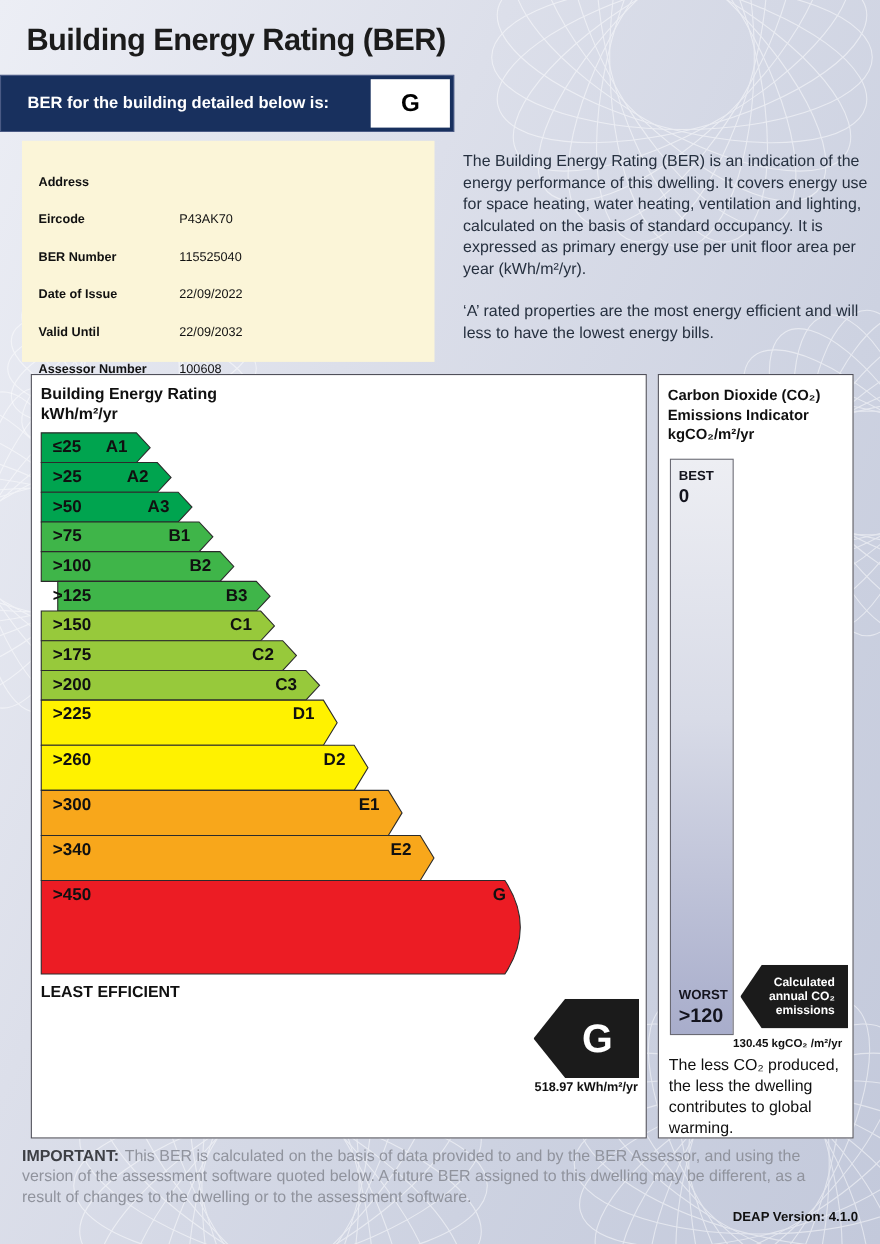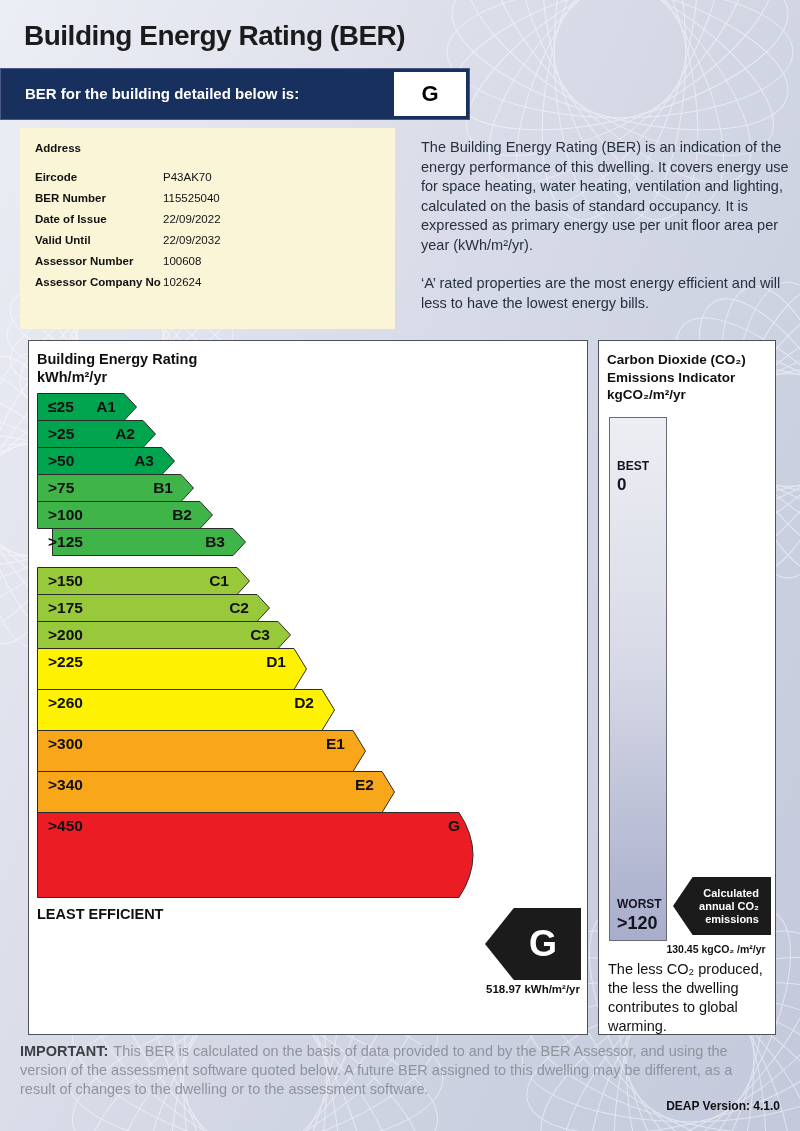--- a/index.html
+++ b/index.html
@@ -4,26 +4,26 @@
 <style>
   html,body{margin:0;padding:0;}
   .page{
     position:relative;width:800px;height:1131px;overflow:hidden;
     font-family:"Liberation Sans",sans-serif;color:#111;
     background:linear-gradient(115deg,#ECEEF5 0%,#DCDFEA 35%,#CDD2E1 70%,#C3C9DB 100%);
   }
   .bg{position:absolute;inset:0;pointer-events:none;}
   .bg svg{position:absolute;opacity:.5;}
   h1{position:absolute;left:24px;top:20px;margin:0;font-size:28px;letter-spacing:-.5px;color:#1b1b1b;}
-  .banner{position:absolute;left:0;top:68px;width:470px;height:52px;background:#18305E;box-shadow:0 0 0 1px #4a5a85 inset;}
+  .banner{position:absolute;left:0;top:68px;width:413px;height:52px;background:#18305E;box-shadow:0 0 0 1px #4a5a85 inset;}
   .banner-label{position:absolute;left:25px;top:0;line-height:52px;color:#fff;font-weight:bold;font-size:15px;}
   .grade-box{position:absolute;right:4px;top:4px;width:72px;height:44px;background:#fff;display:flex;align-items:center;justify-content:center;}
   .grade-box span{font-weight:bold;font-size:22px;color:#000;}
   .details-panel{position:absolute;left:20px;top:128px;width:375px;height:201px;background:#FBF5D8;box-sizing:border-box;padding:12px 10px 0 15px;}
-  .detail-row{display:flex;margin-bottom:5px;}
+  .detail-row{display:flex;margin-bottom:5px;margin-top:18px;}
   .detail-label{width:128px;flex:none;font-weight:bold;font-size:11.5px;line-height:16px;}
   .detail-value{font-size:11.5px;line-height:16px;white-space:pre-line;}
   .intro{position:absolute;left:421px;top:138px;width:370px;color:#26303F;}
   .intro p{margin:0 0 19px 0;font-size:14.5px;line-height:19.5px;}
   .chart-panel{position:absolute;left:28px;top:340px;width:560px;height:695px;background:#fff;border:1px solid #50505a;box-sizing:border-box;padding:9px 0 0 8px;}
   .chart-title{font-size:14.5px;font-weight:bold;line-height:18px;color:#101010;}
   .bands{margin-top:7px;}
   .band{position:relative;}
   .band svg{display:block;overflow:visible;}
   .band .range{position:absolute;left:11px;top:2px;line-height:24px;font-weight:bold;font-size:15.5px;color:#101010;}
@@ -31,21 +31,21 @@
   .least{font-weight:bold;font-size:14.5px;margin-top:8px;color:#101010;}
   .pointer{position:absolute;width:96px;height:72px;background:#1b1b1b;
     clip-path:polygon(0 50%,30% 0,100% 0,100% 100%,30% 100%);
     display:flex;align-items:center;justify-content:center;padding-left:20px;box-sizing:border-box;}
   .pointer span{color:#fff;font-weight:bold;font-size:36px;}
   .pointer-value{position:absolute;width:110px;text-align:center;font-weight:bold;font-size:11.5px;color:#101010;}
   .co2-panel{position:absolute;left:598px;top:340px;width:178px;height:695px;background:#fff;border:1px solid #50505a;box-sizing:border-box;padding:10px 8px;}
   .co2-title{font-weight:bold;font-size:13.5px;line-height:17.5px;white-space:pre-line;color:#101010;}
   .co2-bar{position:absolute;left:10px;top:76px;width:56px;height:522px;border:1px solid #6a6a74;
     background:linear-gradient(180deg,#EDEEF3 0%,#D8DBE7 45%,#A8ADCB 100%);}
-  .co2-best{position:absolute;top:7px;left:7px;margin-top:34px;}
+  .co2-best{position:absolute;top:7px;left:7px;}
   .co2-worst{position:absolute;bottom:6px;left:7px;}
   .co2-small{display:block;font-weight:bold;font-size:12px;color:#14141e;}
   .co2-big{display:block;font-weight:bold;font-size:17px;margin-top:2px;color:#14141e;}
   .co2-worst .co2-big{font-size:18px;}
   .co2-arrow{position:absolute;left:74px;top:536px;width:98px;height:58px;background:#1b1b1b;
     clip-path:polygon(0 50%,20% 0,100% 0,100% 100%,20% 100%);
     display:flex;align-items:center;justify-content:center;padding-left:14px;box-sizing:border-box;}
   .co2-arrow span{color:#fff;font-weight:bold;font-size:11px;line-height:13px;text-align:right;white-space:pre-line;}
   .co2-value{position:absolute;left:60px;top:602px;width:114px;text-align:center;font-weight:bold;font-size:10.5px;color:#101010;}
   .co2-note{position:absolute;left:9px;top:619px;width:162px;font-size:14.5px;line-height:19px;color:#101010;}
@@ -220,21 +220,21 @@
           <span class="range">&gt;75</span>
           <span class="bgrade" style="right:21px">B1</span>
         </div>
         <div class="band" style="width: 176px; height: 28px; margin-top: -1px;">
           <svg width="176" height="28" xmlns="http://www.w3.org/2000/svg">
             <path d="M0.5,0.5 H163 L175.5,14 L163,27.5 H0.5 Z" fill="#3FB549" stroke="#2b2b2b" stroke-width="1"></path>
           </svg>
           <span class="range">&gt;100</span>
           <span class="bgrade" style="right:21px">B2</span>
         </div>
-        <div class="band" style="width: 194px; height: 40px; margin-top: -1px; padding-left: 15px;">
+        <div class="band" style="width: 194px; height: 28px; margin-top: -1px; padding-left: 15px;">
           <svg width="194" height="28" xmlns="http://www.w3.org/2000/svg">
             <path d="M0.5,0.5 H181 L193.5,14 L181,27.5 H0.5 Z" fill="#3FB549" stroke="#2b2b2b" stroke-width="1"></path>
           </svg>
           <span class="range">&gt;125</span>
           <span class="bgrade" style="right:21px">B3</span>
         </div>
         <div class="band" style="width: 213px; height: 28px; margin-top: -1px;">
           <svg width="213" height="28" xmlns="http://www.w3.org/2000/svg">
             <path d="M0.5,0.5 H200 L212.5,14 L200,27.5 H0.5 Z" fill="#97C93B" stroke="#2b2b2b" stroke-width="1"></path>
           </svg>

